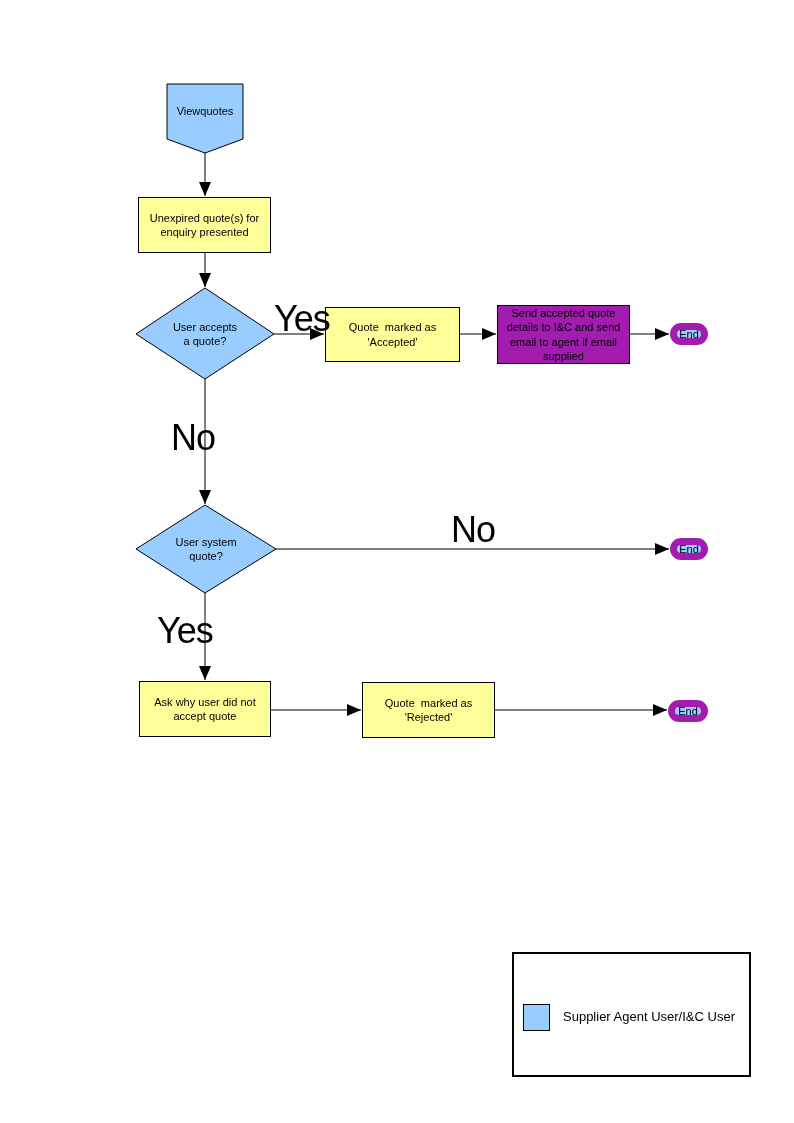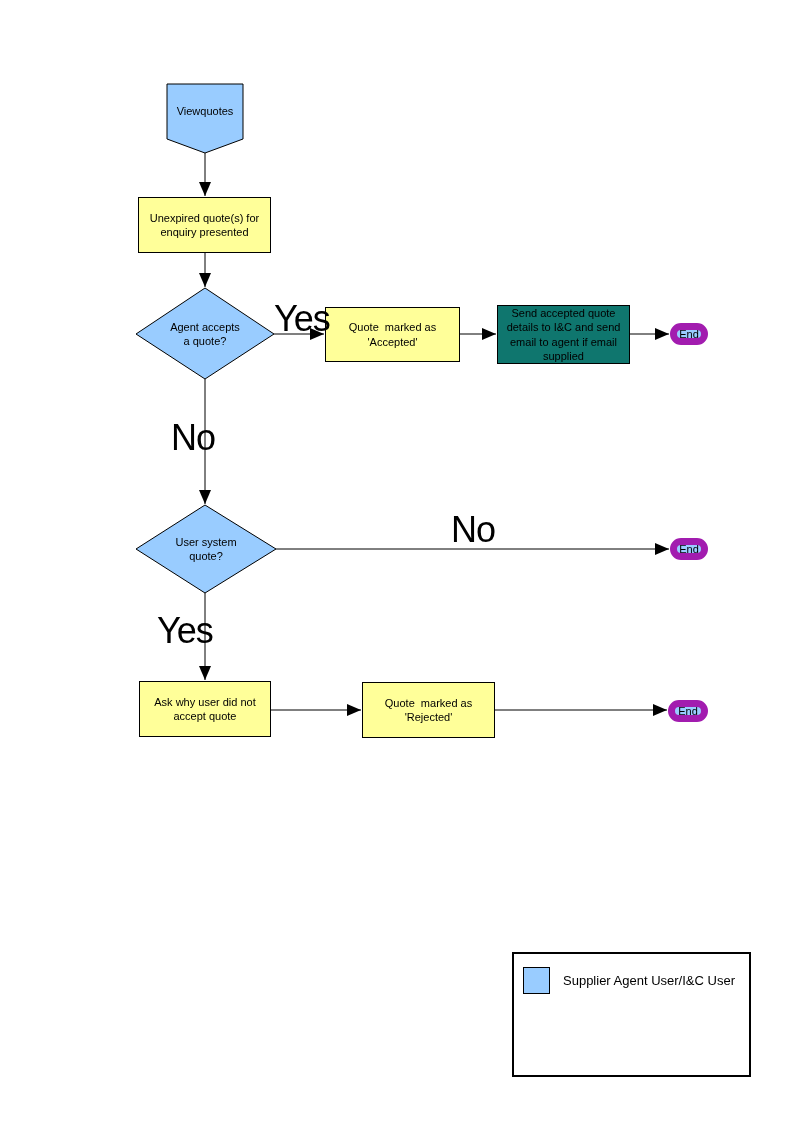--- a/index.html
+++ b/index.html
@@ -16,21 +16,21 @@
   }
   .process { border:1px solid #000; }
   .terminator { border:7px solid #a21caf; border-radius:11px;text-align:right; }
   .edge-label {
     position:absolute; font-size:36px; line-height:1; color:#000;
     letter-spacing:-1px;
   }
   .legend {
     position:absolute; left:504px; top:952px; width:239px; height:125px;
     box-sizing:border-box; border:2px solid #000; background:#fff;
-    padding:13px 8px 8px 9px; display:flex; flex-direction:column; gap:10px;
+    padding:13px 8px 8px 9px; display:flex; flex-direction:row; gap:10px;
   }
   .legend-row { display:flex; align-items:center; gap:13px; }
   .legend-swatch {
     width:27px; height:27px; box-sizing:border-box;
     border:1px solid #000; flex:0 0 auto;
   }
   .legend-label { font-size:13px; line-height:1.2; }
 </style>
 </head>
 <body>
@@ -58,27 +58,27 @@
     <line x1="197" y1="593" x2="197" y2="680" stroke="#000" stroke-width="1" marker-end="url(#arrowhead)"></line>
     <line x1="263" y1="710" x2="353" y2="710" stroke="#000" stroke-width="1" marker-end="url(#arrowhead)"></line>
     <line x1="487" y1="710" x2="659" y2="710" stroke="#000" stroke-width="1" marker-end="url(#arrowhead)"></line>
   </svg>
 
   <div class="shape-label" style="left:159px; top:86px; width:76px; height:50px;">Viewquotes</div>
 
   <div class="node process" style="left: 130px; top: 197px; width: 133px; height: 56px; background-color: rgb(255, 255, 153);">Unexpired quote(s) for
 enquiry presented</div>
 
-  <div class="shape-label" style="left:139px; top:309px; width:116px; height:50px;">Agent accepts
+  <div class="shape-label" style="left:139px; top:309px; width:116px; height:50px;">User accepts
 a quote?</div>
 
   <div class="node process" style="left: 317px; top: 307px; width: 135px; height: 55px; background-color: rgb(255, 255, 153);">Quote  marked as
 'Accepted'</div>
 
-  <div class="node process" style="left: 489px; top: 305px; width: 133px; height: 59px; background-color: #0f766e;">Send accepted quote
+  <div class="node process" style="left: 489px; top: 305px; width: 133px; height: 59px; background-color: #a21caf;">Send accepted quote
 details to I&amp;C and send
 email to agent if email
 supplied</div>
 
   <div class="node terminator" style="left: 662px; top: 323px; width: 38px; height: 22px; background-color: rgb(153, 204, 255);">End</div>
 
   <div class="shape-label" style="left:139px; top:524px; width:118px; height:50px;">User system
 quote?</div>
 
   <div class="node terminator" style="left: 662px; top: 538px; width: 38px; height: 22px; background-color: rgb(153, 204, 255);">End</div>

